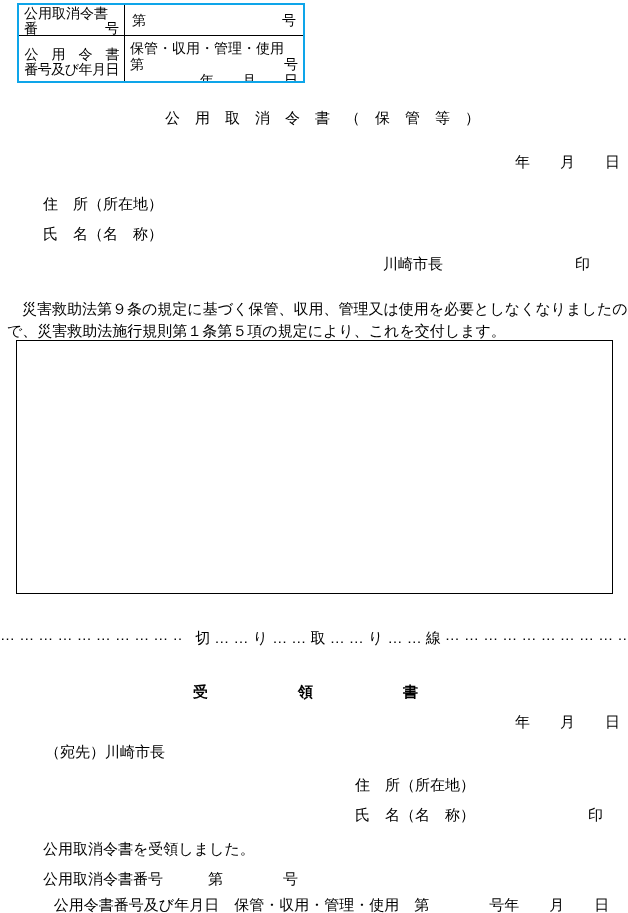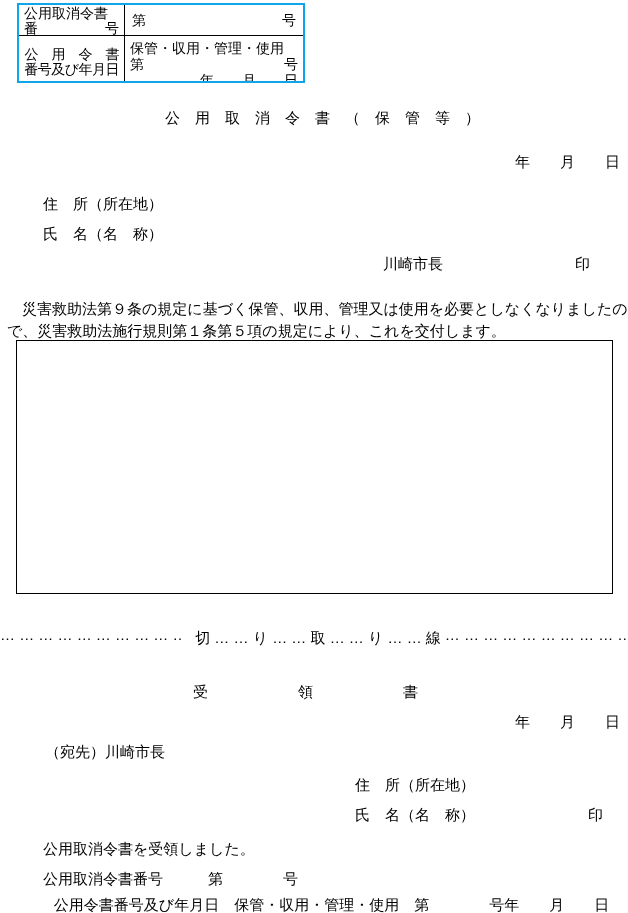--- a/index.html
+++ b/index.html
@@ -86,21 +86,21 @@
   </div>
 
   <div class="bigbox"></div>
 
   <div class="cutline">
     <span class="dots">… … … … … … … … … … … … … … … …</span>
     <span class="cutcenter">切 … … り … … 取 … … り … … 線</span>
     <span class="dots right">… … … … … … … … … … … … … … … …</span>
   </div>
 
-  <div class="abs" style="left:193px;top:684px;">受　　　　　　領　　　　　　書</div>
+  <div class="abs" style="left:193px;top:684px;font-weight:bold;">受　　　　　　領　　　　　　書</div>
   <div class="abs" style="right:8px;top:714px;">年　　月　　日</div>
   <div class="abs" style="left:45px;top:744px;">（宛先）川崎市長</div>
   <div class="abs" style="left:355px;top:777px;">住　所（所在地）</div>
   <div class="abs" style="left:355px;top:807px;">氏　名（名　称）</div>
   <div class="abs" style="left:588px;top:807px;">印</div>
   <div class="abs" style="left:43px;top:871px;">公用取消令書番号　　　第　　　　号</div>
   <div class="abs" style="left:43px;top:841px;">公用取消令書を受領しました。</div>
   <div class="orderline">
     <span>公用令書番号及び年月日　保管・収用・管理・使用　第　　　　号</span>
     <span>年　　月　　日</span>

